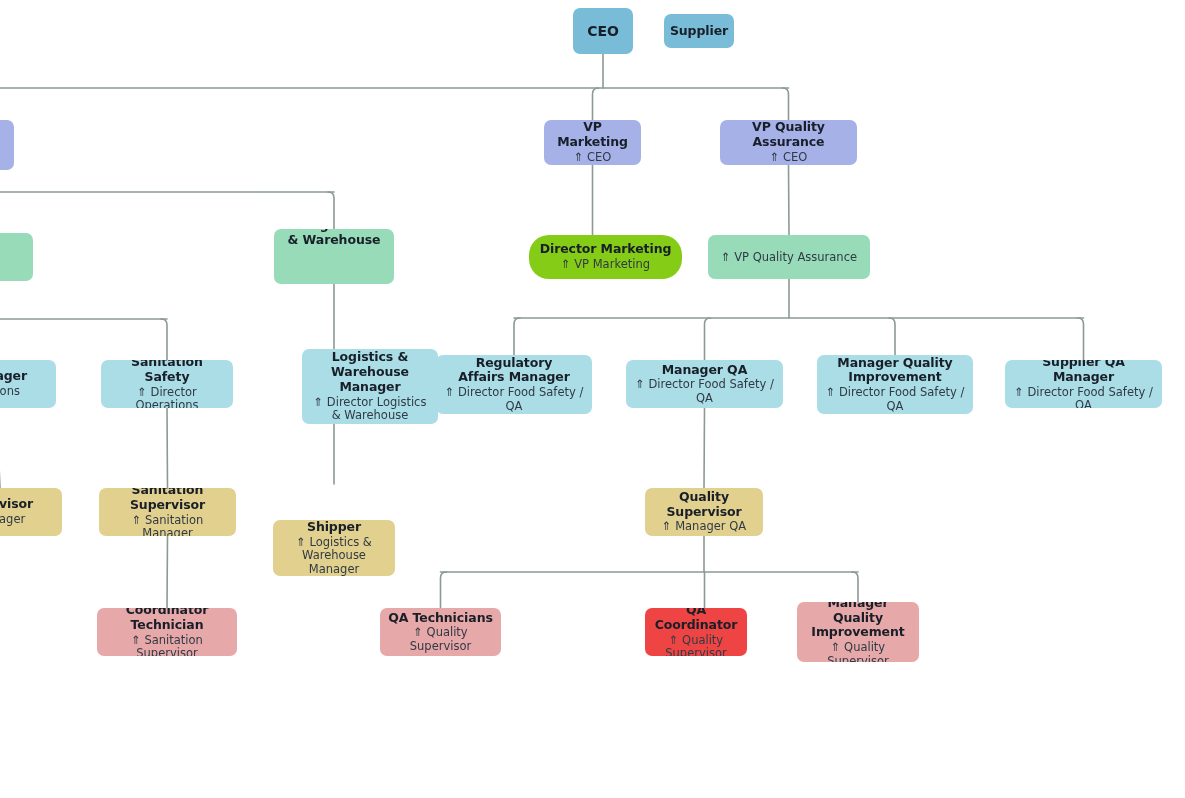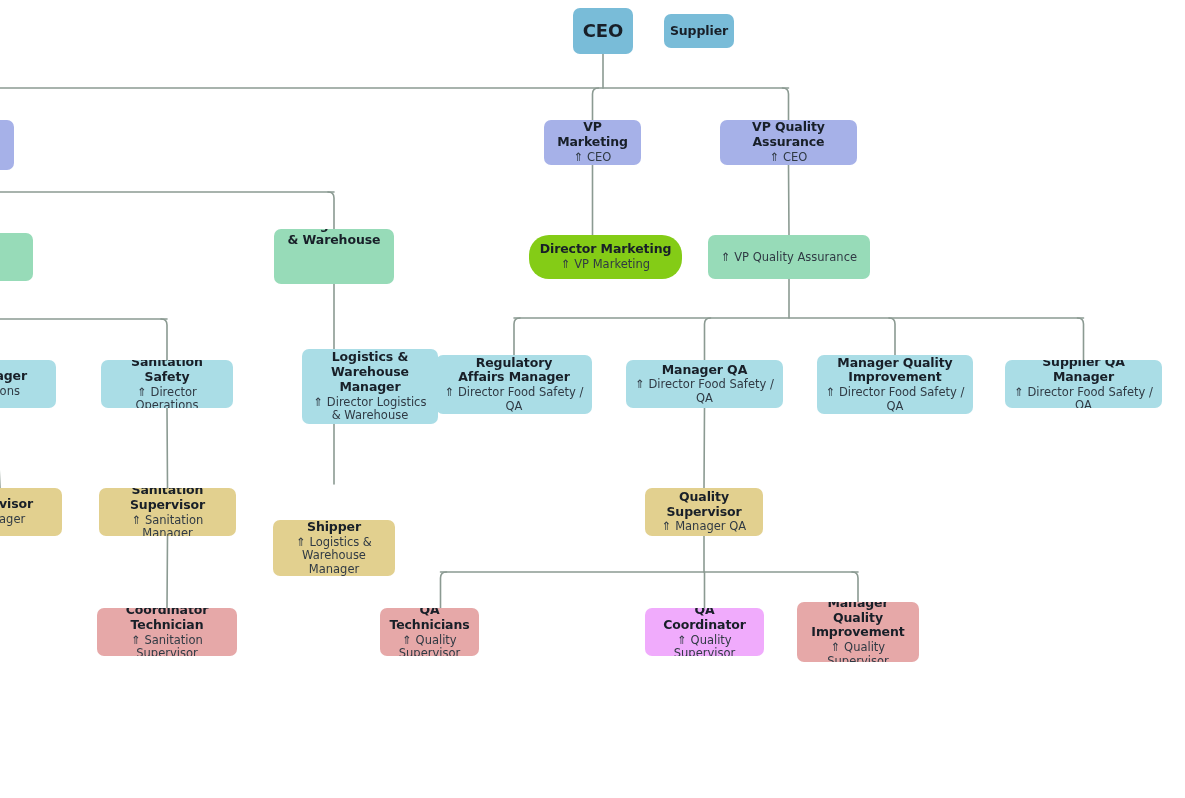--- a/index.html
+++ b/index.html
@@ -48,21 +48,21 @@
     color: #181f28;
     white-space: pre-line;
   }
   .node .sub {
     font-weight: normal;
     font-size: 11.5px;
     color: #303a44;
     margin-top: 1px;
     white-space: pre-line;
   }
-  .node.big .title { font-size: 18px; }
+  .node.big .title { font-size: 14px; }
   .node.clipped { border-top-left-radius: 0; border-bottom-left-radius: 0; }
 </style>
 </head>
 <body>
 
 <div id="canvas">
   <svg id="edge-layer" viewBox="0 0 1185 798" xmlns="http://www.w3.org/2000/svg">
       <path d="M592.5 165 L592.5 235" fill="none" stroke="#8b9a92" stroke-width="1.6" stroke-linecap="round" stroke-linejoin="round"></path>
       <path d="M788.5 165 L789 235" fill="none" stroke="#8b9a92" stroke-width="1.6" stroke-linecap="round" stroke-linejoin="round"></path>
       <path d="M334 284 L334 349" fill="none" stroke="#8b9a92" stroke-width="1.6" stroke-linecap="round" stroke-linejoin="round"></path>
@@ -171,25 +171,25 @@
 Warehouse Manager</div>
       </div>
       <div class="node" style="left: 645px; top: 488px; width: 118px; height: 48px; background: rgb(226, 208, 143);">
         <div class="title">Quality Supervisor</div>
         <div class="sub">⇑ Manager QA</div>
       </div>
       <div class="node" style="left: 97px; top: 608px; width: 140px; height: 48px; background: rgb(230, 168, 168);">
         <div class="title">Coordinator Technician</div>
         <div class="sub">⇑ Sanitation Supervisor</div>
       </div>
-      <div class="node" style="left: 380px; top: 608px; width: 99px; height: 48px; background: rgb(230, 168, 168);">
+      <div class="node" style="left: 380px; top: 608px; width: 121px; height: 48px; background: rgb(230, 168, 168);">
         <div class="title">QA Technicians</div>
         <div class="sub">⇑ Quality Supervisor</div>
       </div>
-      <div class="node" style="left: 645px; top: 608px; width: 119px; height: 48px; background: #f0abfc;">
+      <div class="node" style="left: 645px; top: 608px; width: 102px; height: 48px; background: #ef4444;">
         <div class="title">QA Coordinator</div>
         <div class="sub">⇑ Quality Supervisor</div>
       </div>
       <div class="node" style="left: 797px; top: 602px; width: 122px; height: 60px; background: rgb(230, 168, 168);">
         <div class="title">Manager Quality
 Improvement</div>
         <div class="sub">⇑ Quality Supervisor</div>
       </div>
     </div>
 </div>

